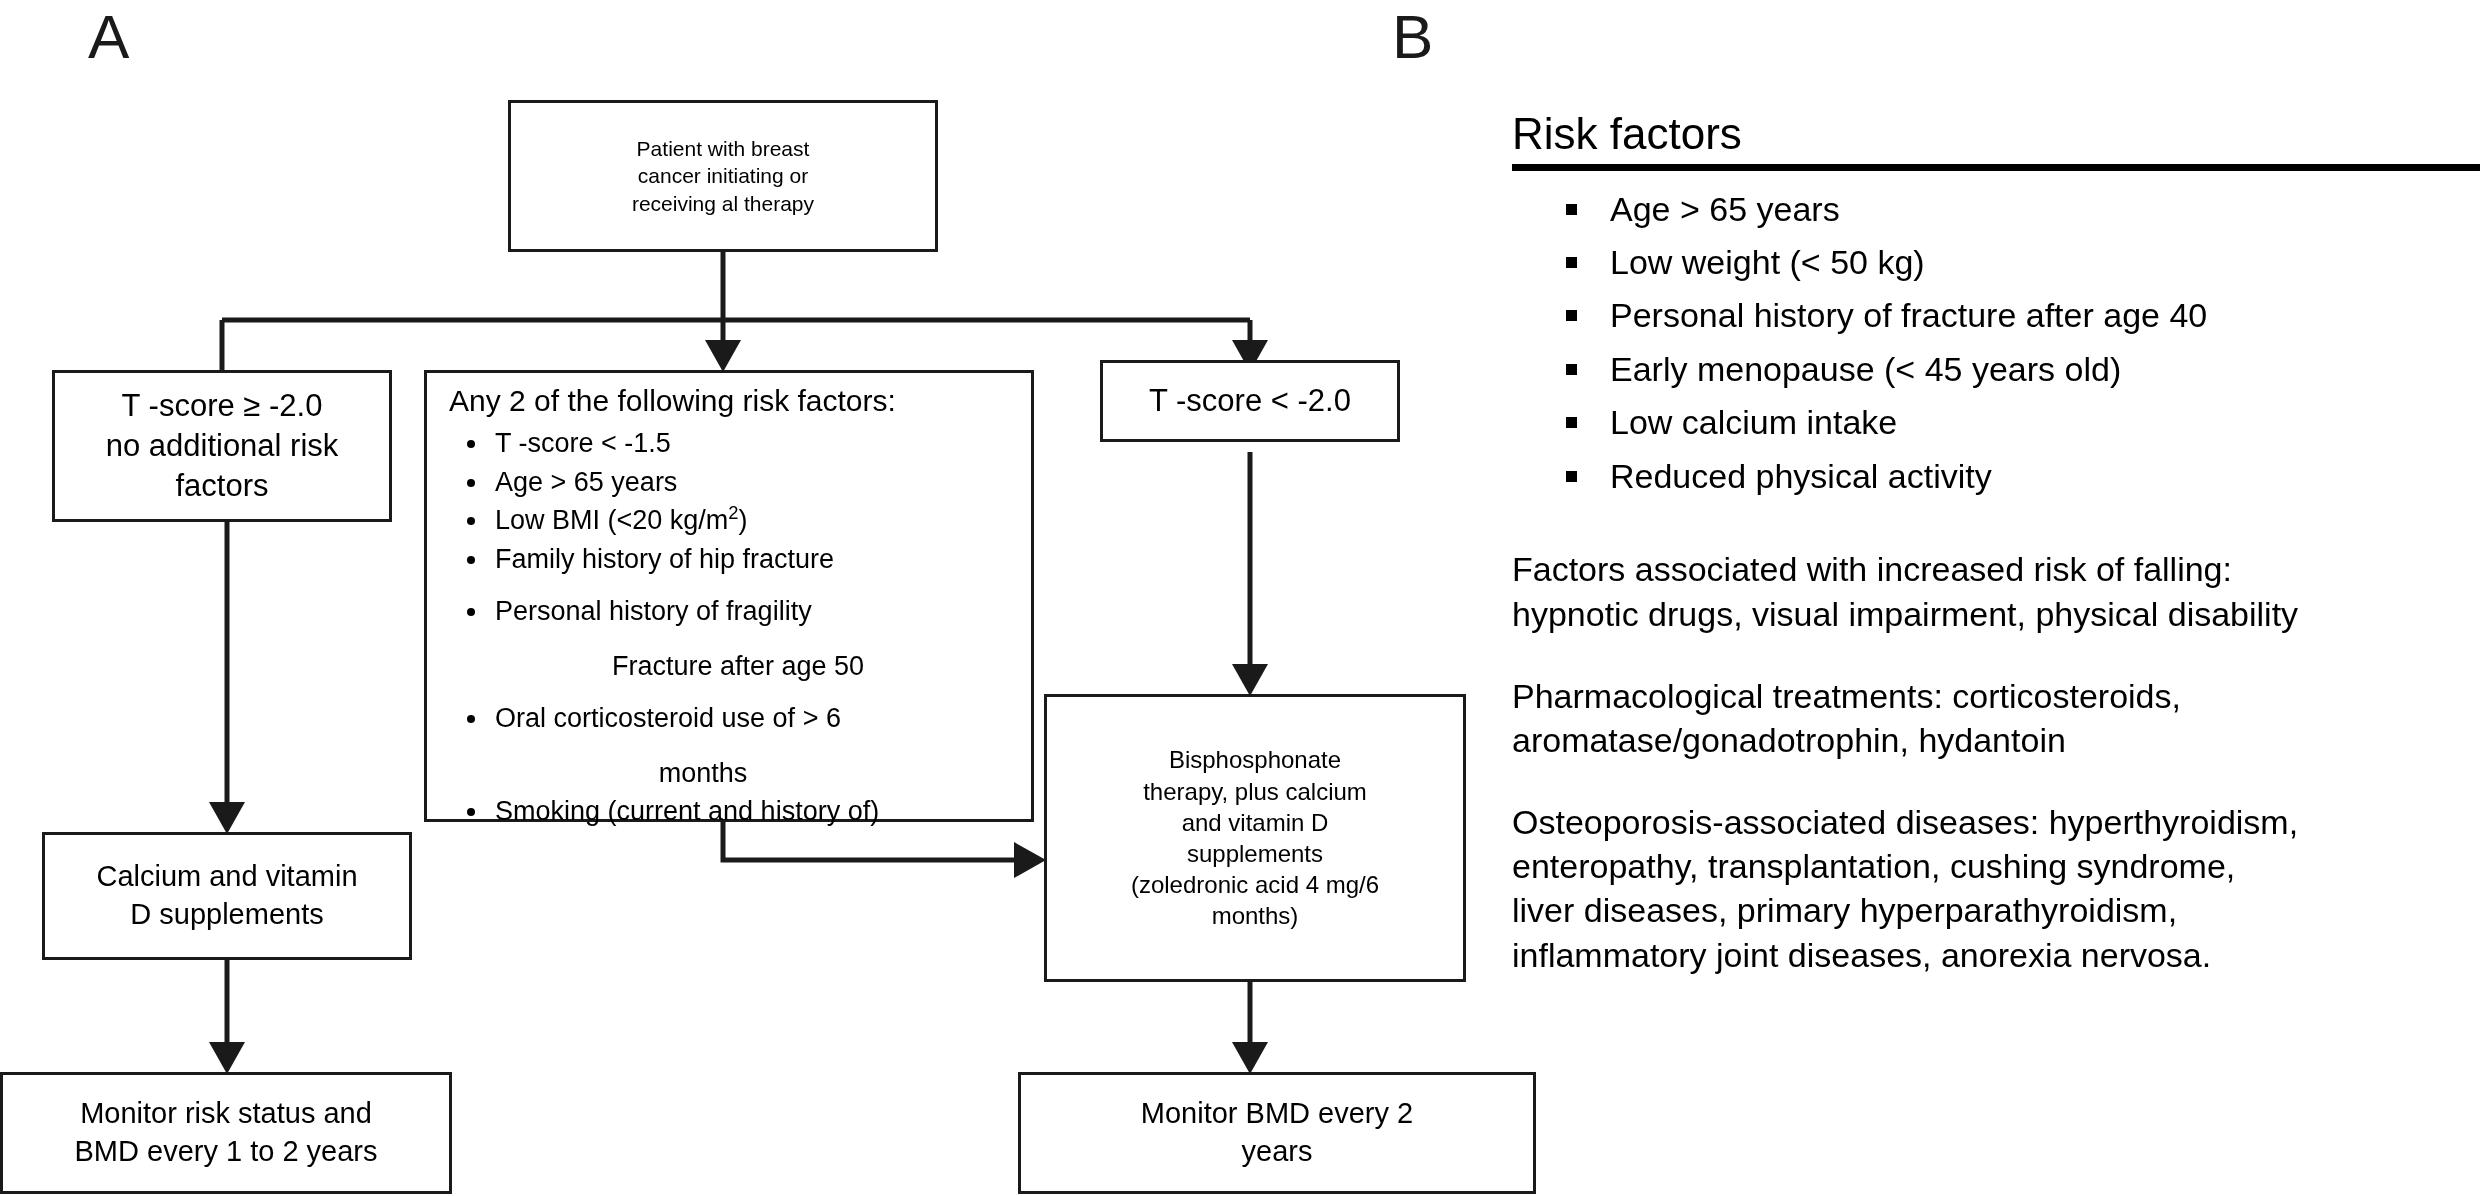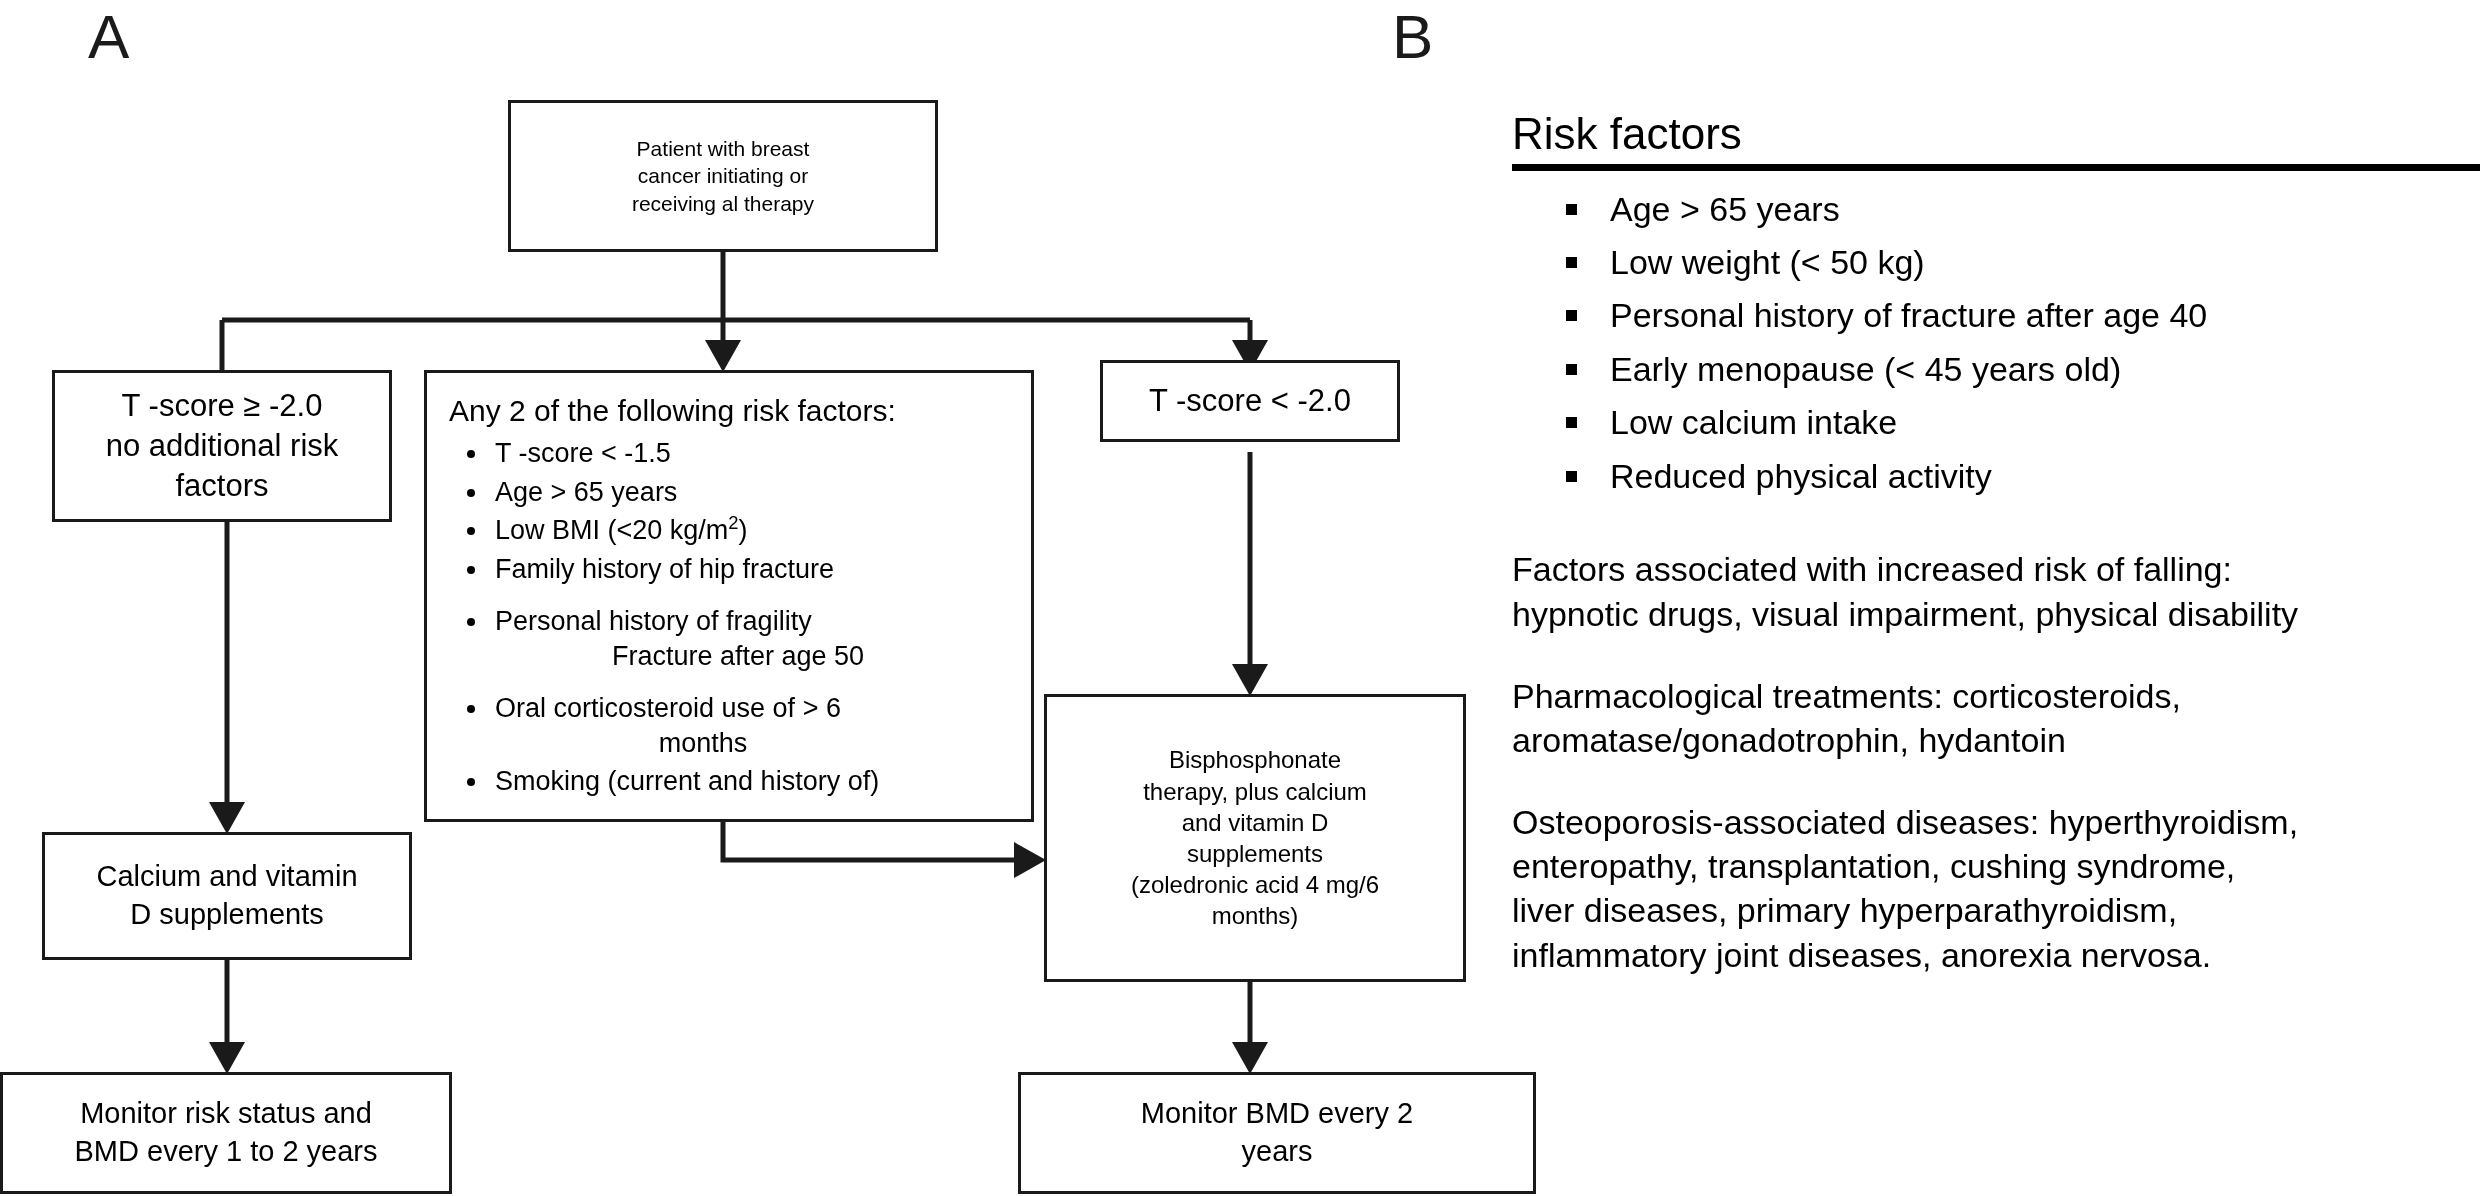--- a/index.html
+++ b/index.html
@@ -39,21 +39,21 @@
     justify-content: center;
     text-align: center;
     line-height: 1.30;
     color: #000000;
   }
   .node .txt { display: block; width: 100%; padding: 0 8px; }
 
   #node-top       { left: 508px;  top: 100px; width: 430px; height: 152px; font-size: 21px; }
   #node-tscore-hi { left: 52px;   top: 370px; width: 340px; height: 152px; font-size: 31px; }
   #node-riskbox   { left: 424px;  top: 370px; width: 610px; height: 452px;
-                    display: block; padding: 14px 0 0 0; }
+                    display: block; padding: 4px 0 0 0; }
   #node-tscore-lo { left: 1100px; top: 360px; width: 300px; height: 82px; font-size: 31px; }
   #node-bisphos   { left: 1044px; top: 694px; width: 422px; height: 288px; font-size: 24px; }
   #node-calcium   { left: 42px;   top: 832px; width: 370px; height: 128px; font-size: 29px; }
   #node-monitor-l { left: 0px;    top: 1072px; width: 452px; height: 122px; font-size: 29px; }
   #node-monitor-r { left: 1018px; top: 1072px; width: 518px; height: 122px; font-size: 29px; }
 
   
   .riskbox-title {
     font-size: 30px;
     text-align: left;
@@ -80,20 +80,21 @@
     top: 14px;
     width: 8px;
     height: 8px;
     border-radius: 50%;
     background: #000000;
   }
   .riskbox-list li .cont {
     display: block;
     text-align: center;
     padding-right: 40px;
+    margin-top: 20px;
   }
   .riskbox-list li .cont.tight { padding-right: 110px; }
   sup { font-size: 0.68em; vertical-align: super; line-height: 0; }
 
   
   #wires {
     position: absolute;
     left: 0; top: 0;
     width: 2480px; height: 1196px;
     pointer-events: none;

